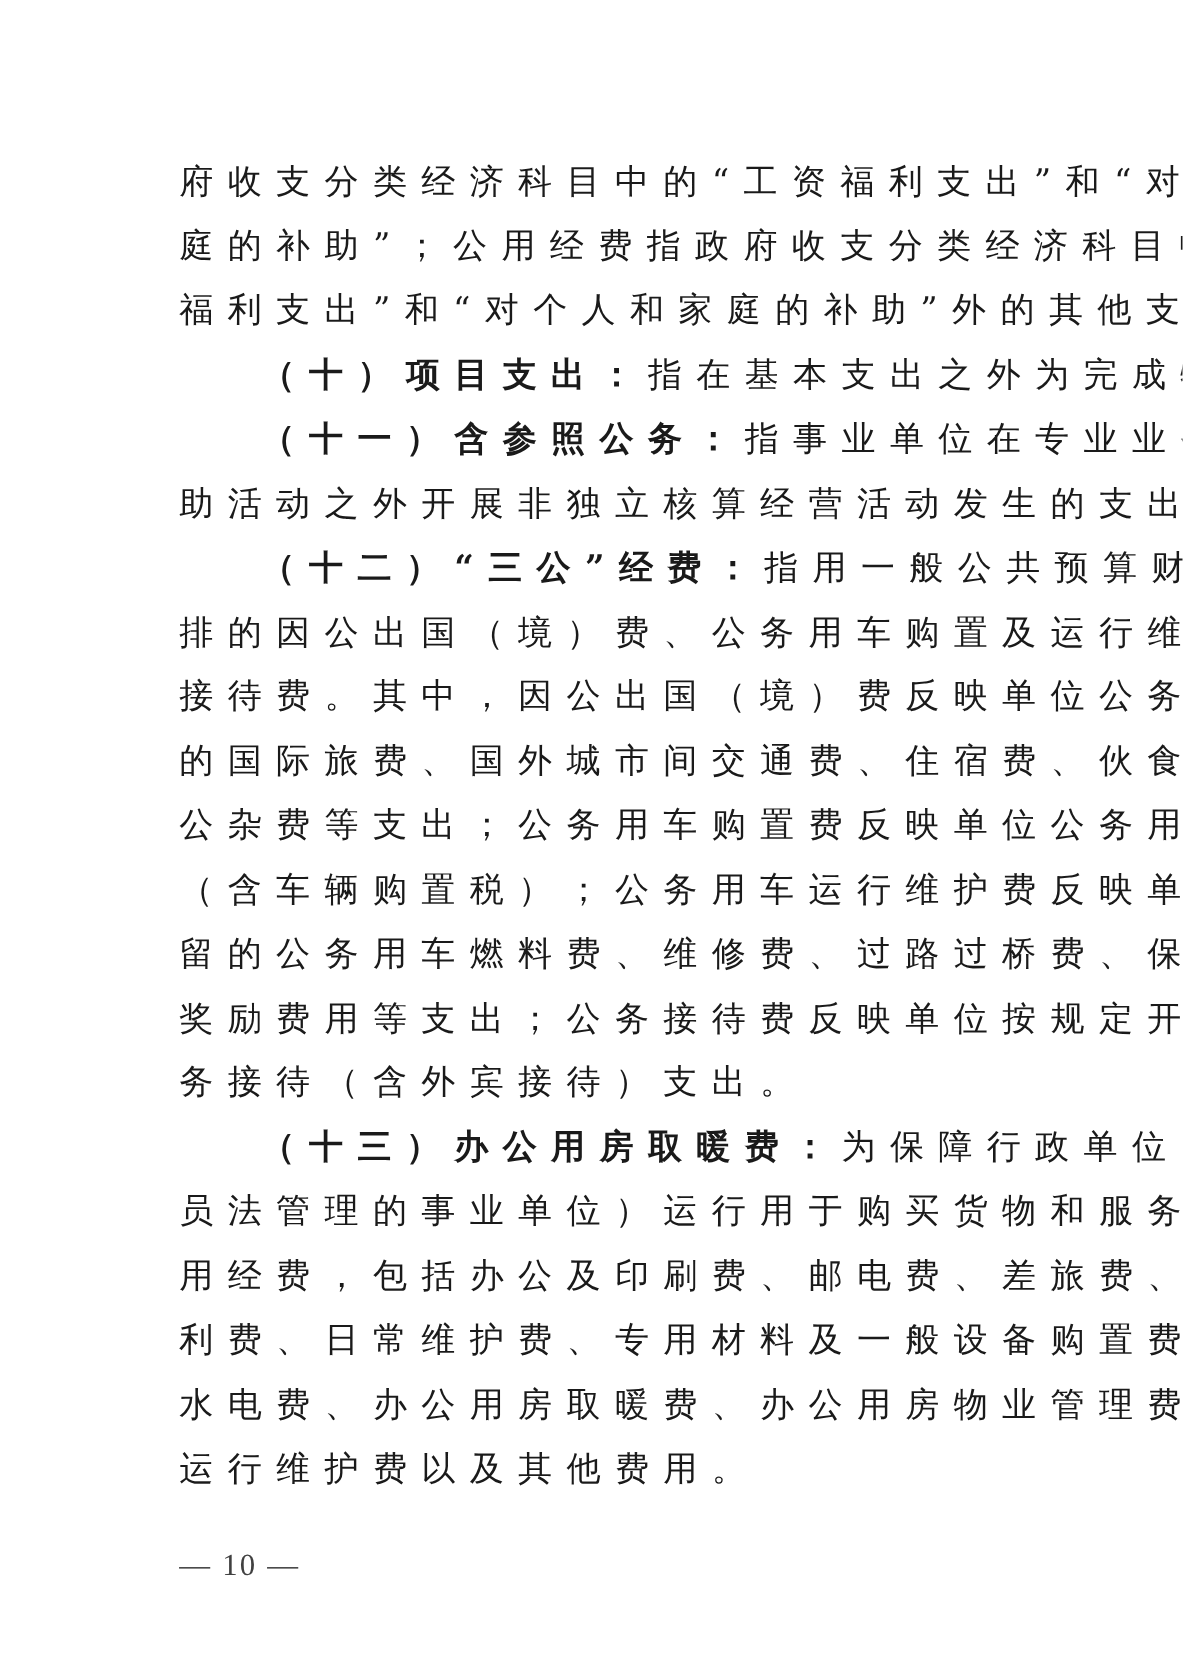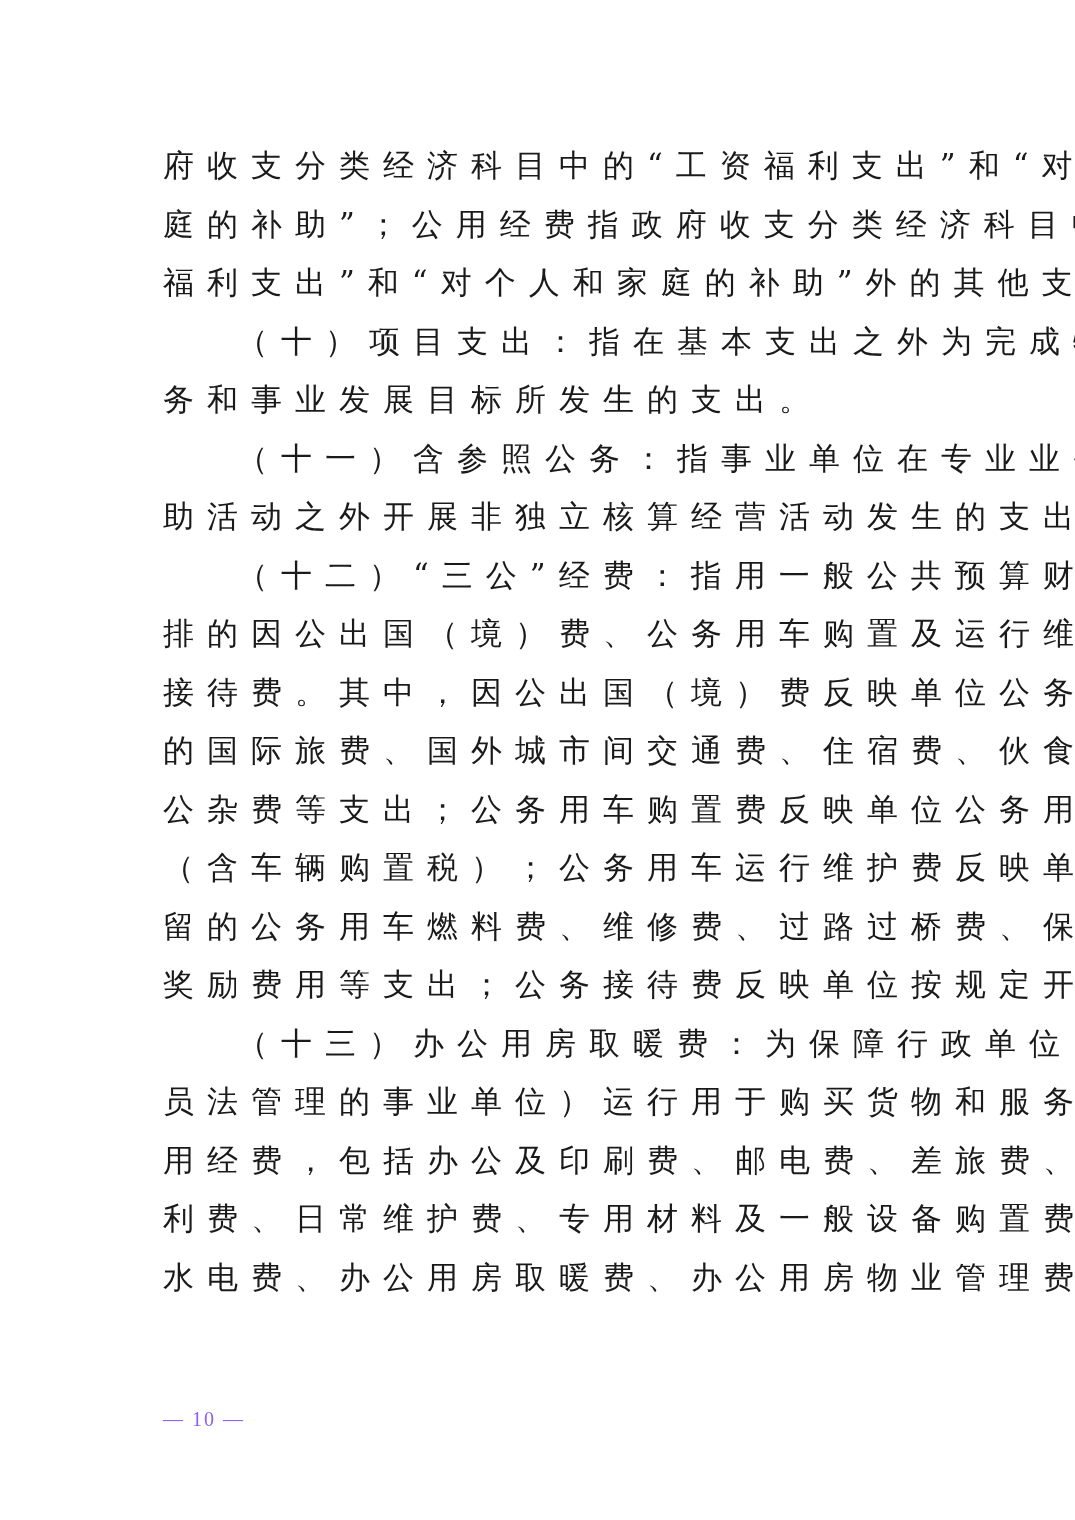--- a/index.html
+++ b/index.html
@@ -26,57 +26,58 @@
       line-height: 58.5px;
       font-size: 31px;
       letter-spacing: 13px;
       white-space: nowrap;
       overflow: visible;
     }
     .line.indent {
       padding-left: 74px;
     }
     .head {
-      font-weight: normal;
+      font-weight: bold;
     }
     .page-number {
       position: absolute;
       left: 163px;
       top: 1408px;
-      font-size: 20px;
+      font-size: 28px;
       font-family: "Liberation Serif", "DejaVu Serif", serif;
       letter-spacing: 2px;
-      color: #8b5cf6;
+      color: #404040;
     }
   </style>
 </head>
 <body>
 
 <div class="page">
 
   <div class="line">府收支分类经济科目中的“工资福利支出”和“对个人和家</div>
   <div class="line">庭的补助”；公用经费指政府收支分类经济科目中除“工资</div>
   <div class="line">福利支出”和“对个人和家庭的补助”外的其他支出。</div>
 
   <div class="line indent"><span class="head">（十）项目支出：</span><span>指在基本支出之外为完成特定行政任</span></div>
-  <div class="line">务和事业发展目标所发生的支出。</div>
 
   <div class="line indent"><span class="head">（十一）含参照公务：</span><span>指事业单位在专业业务活动及其辅</span></div>
   <div class="line">助活动之外开展非独立核算经营活动发生的支出。</div>
 
   <div class="line indent"><span class="head">（十二）“三公”经费：</span><span>指用一般公共预算财政拨款安</span></div>
   <div class="line">排的因公出国（境）费、公务用车购置及运行维护费、公务</div>
   <div class="line">接待费。其中，因公出国（境）费反映单位公务出国（境）</div>
   <div class="line">的国际旅费、国外城市间交通费、住宿费、伙食费、培训费、</div>
   <div class="line">公杂费等支出；公务用车购置费反映单位公务用车购置支出</div>
   <div class="line">（含车辆购置税）；公务用车运行维护费反映单位按规定保</div>
   <div class="line">留的公务用车燃料费、维修费、过路过桥费、保险费、安全</div>
   <div class="line">奖励费用等支出；公务接待费反映单位按规定开支的各类公</div>
+  <div class="line">务接待（含外宾接待）支出。</div>
 
   <div class="line indent"><span class="head">（十三）办公用房取暖费：</span><span>为保障行政单位（含参照公务</span></div>
   <div class="line">员法管理的事业单位）运行用于购买货物和服务等的各项公</div>
   <div class="line">用经费，包括办公及印刷费、邮电费、差旅费、会议费、福</div>
   <div class="line">利费、日常维护费、专用材料及一般设备购置费、办公用房</div>
   <div class="line">水电费、办公用房取暖费、办公用房物业管理费、公务用车</div>
+  <div class="line">运行维护费以及其他费用。</div>
 
 </div>
 
 <div class="page-number">— 10 —</div>
 
 </body></html>

